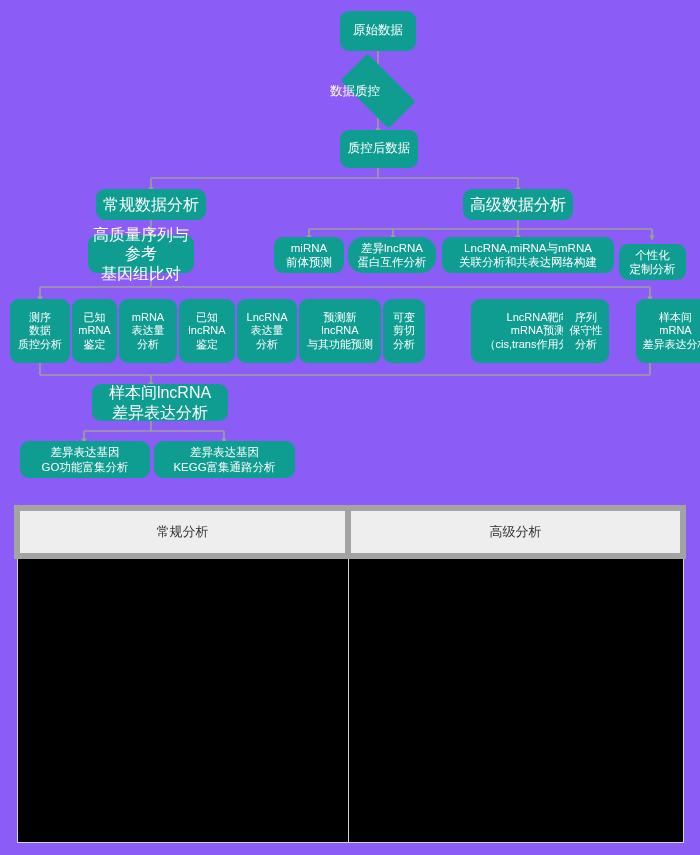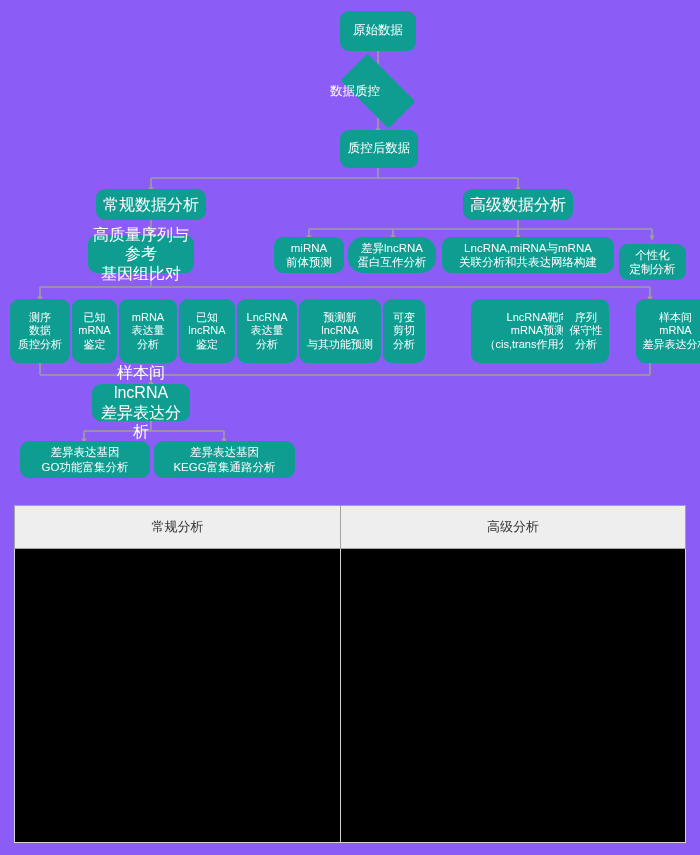--- a/index.html
+++ b/index.html
@@ -95,21 +95,21 @@
     width: 100%;
     height: 100%;
     border-collapse: collapse;
     table-layout: fixed;
   }
   table.grid th {
     background: #eeeeee;
     color: #333333;
     font-size: 13px;
     font-weight: normal;
-    border: 1px solid #a3a3a3;
+    border: 6px solid #a3a3a3;
     height: 40px;
     text-align: center;
     vertical-align: middle;
   }
   table.grid td {
     background: #000000;
     border: 1px solid #d4d4d4;
     vertical-align: top;
     padding: 6px 8px;
     color: #ffffff;
@@ -228,21 +228,21 @@
 （cis,trans作用分析）</div>
 
     <div class="node tiny" style="left:563px; top:299px; width:46px; height:64px;">序列
 保守性
 分析</div>
 
     <div class="node tiny" style="left:611px; top:299px; width:79px; height:64px;margin-left:25px;">样本间
 mRNA
 差异表达分析</div>
 
-    <div class="node mid" style="left:92px; top:384px; width:98px; height:37px;text-align:center;">样本间lncRNA
+    <div class="node mid" style="left:92px; top:384px; width:136px; height:37px;text-align:center;">样本间lncRNA
 差异表达分析</div>
 
     <div class="node small" style="left:20px; top:441px; width:130px; height:37px;">差异表达基因
 GO功能富集分析</div>
 
     <div class="node small" style="left:154px; top:441px; width:141px; height:37px;">差异表达基因
 KEGG富集通路分析</div>
   </div>
 
   <div id="table-wrap">

